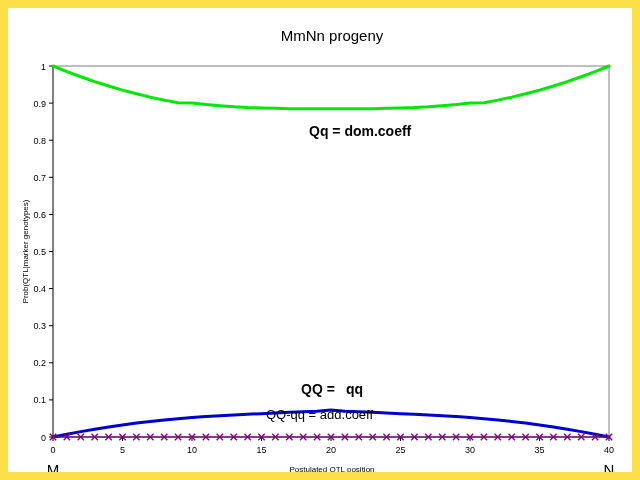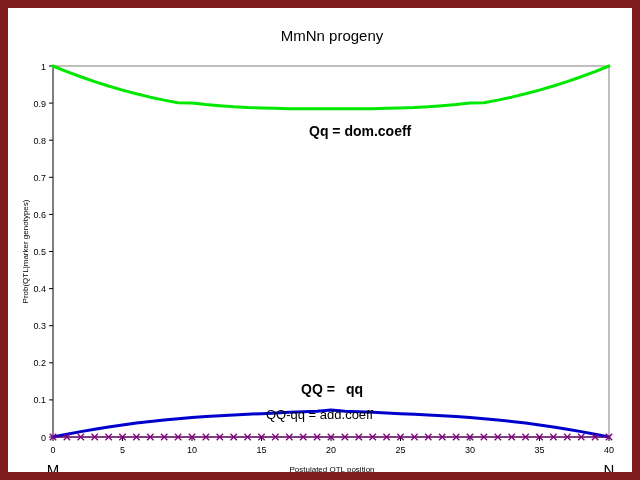--- a/index.html
+++ b/index.html
@@ -4,21 +4,21 @@
 <style>
   html, body {
     margin: 0;
     padding: 0;
     background: #000066;
   }
   #screen {
     position: relative;
     width: 640px;
     height: 480px;
-    background: #7f1d1d;
+    background: #fde047;
     overflow: hidden;
     font-family: "Liberation Sans", sans-serif;
   }
   #canvas {
     position: absolute;
     left: 8px;
     top: 8px;
     width: 624px;
     height: 464px;
     background: #ffffff;

